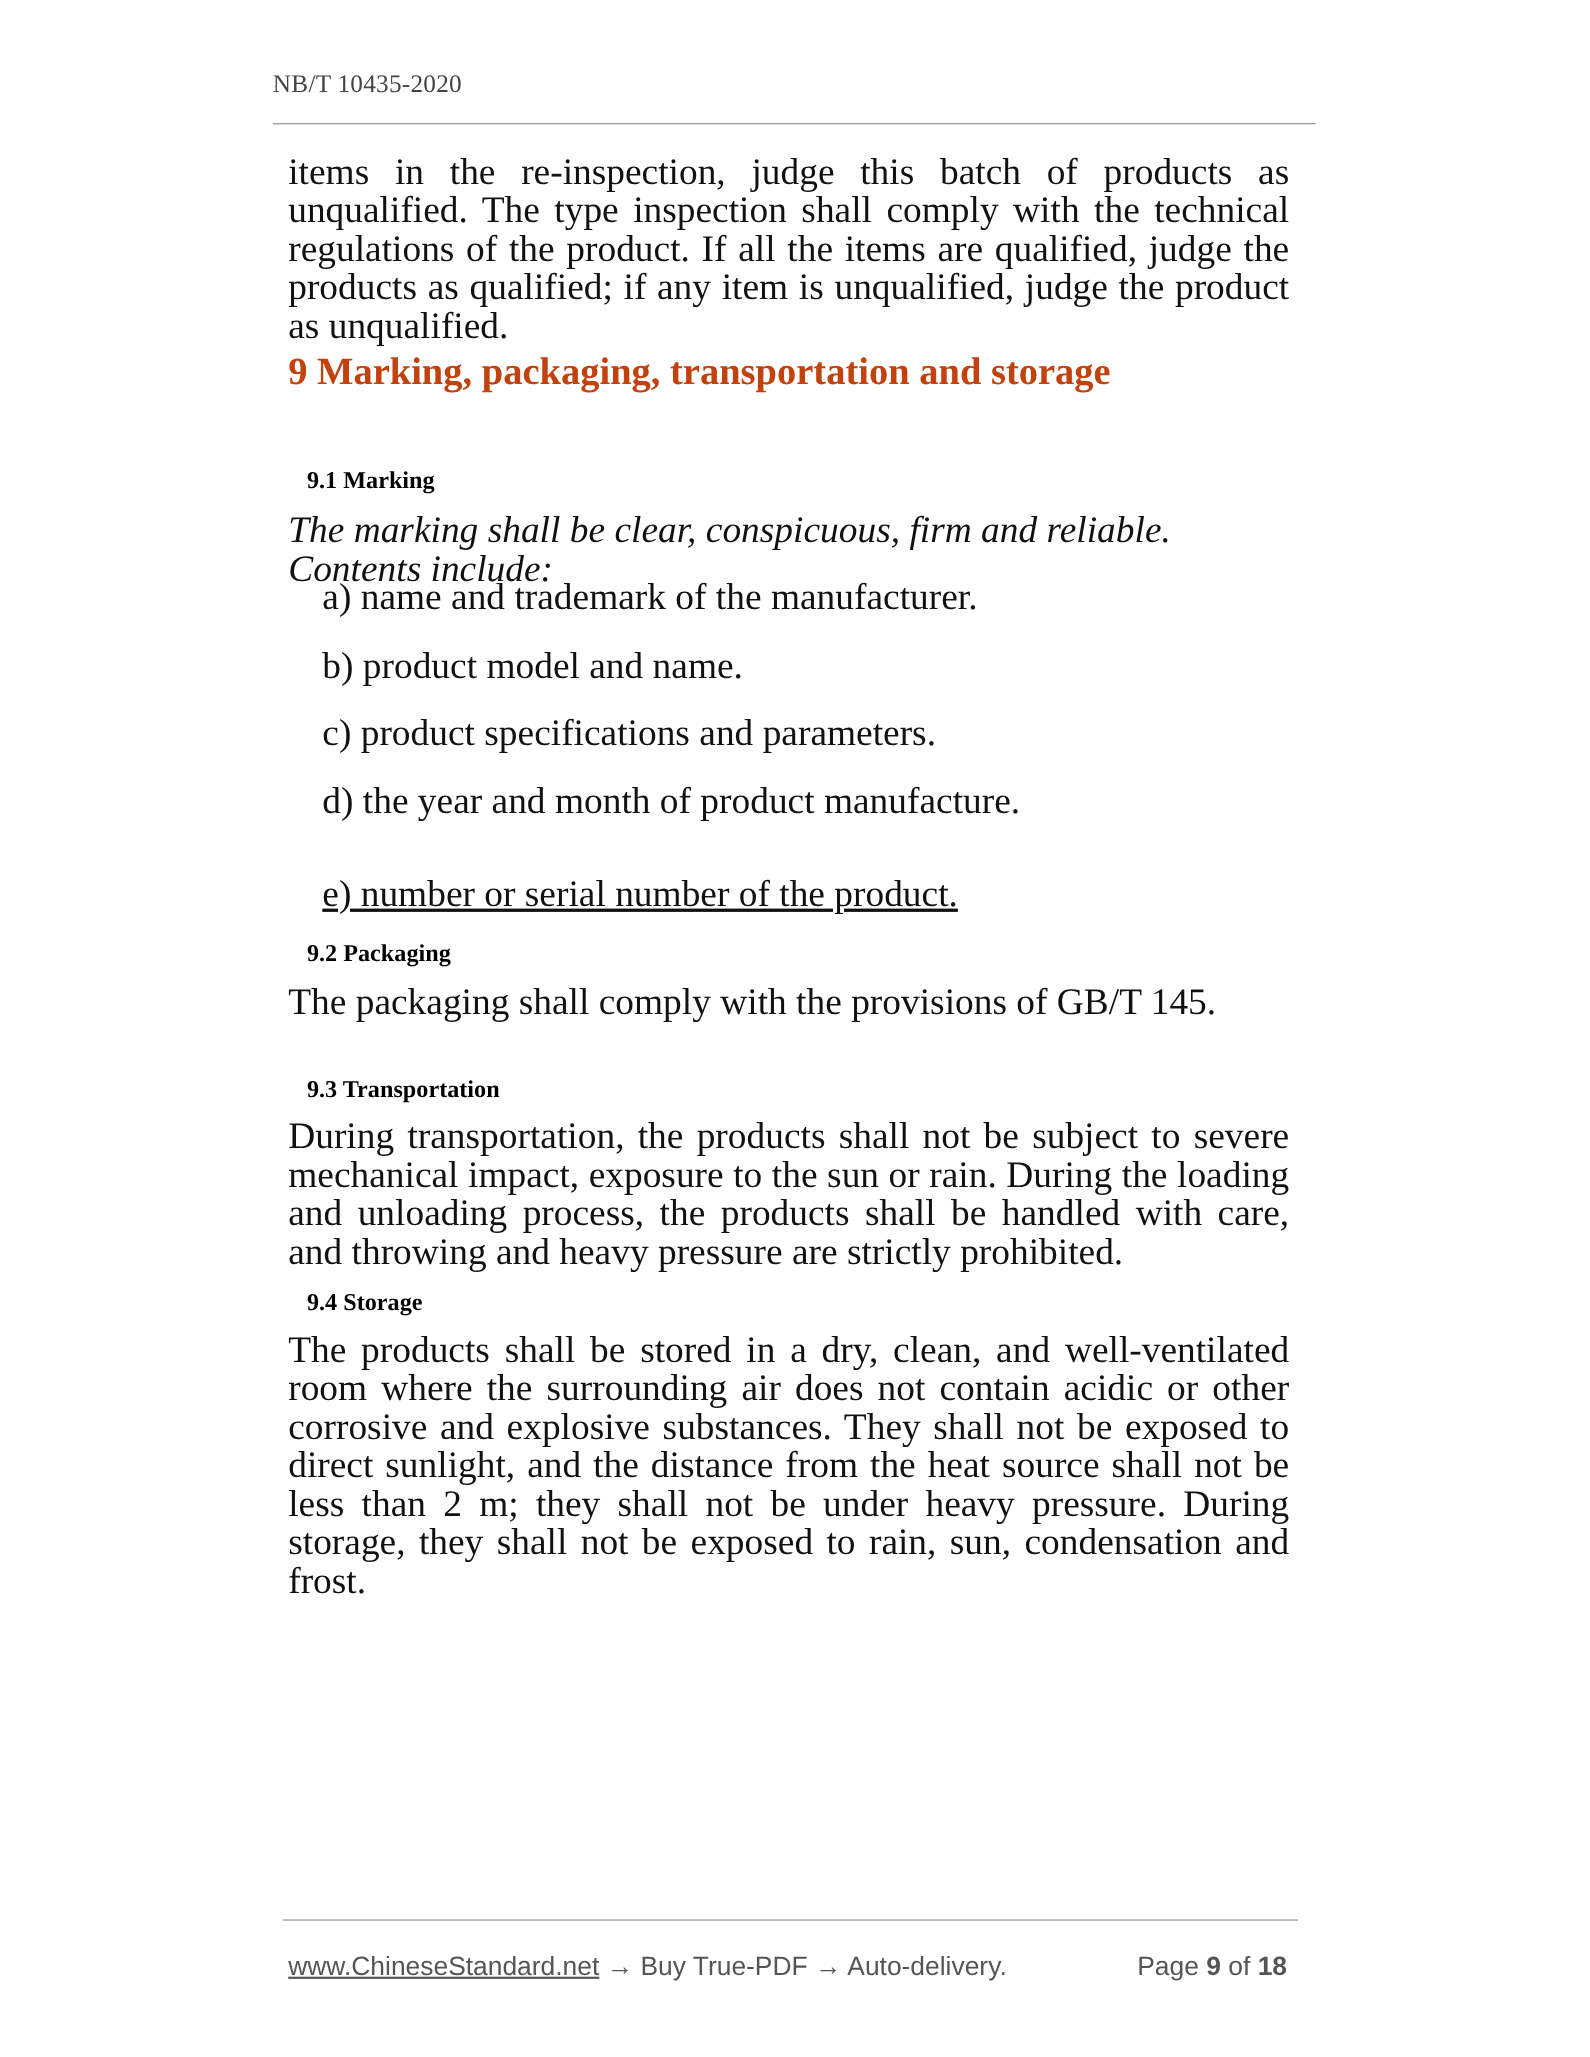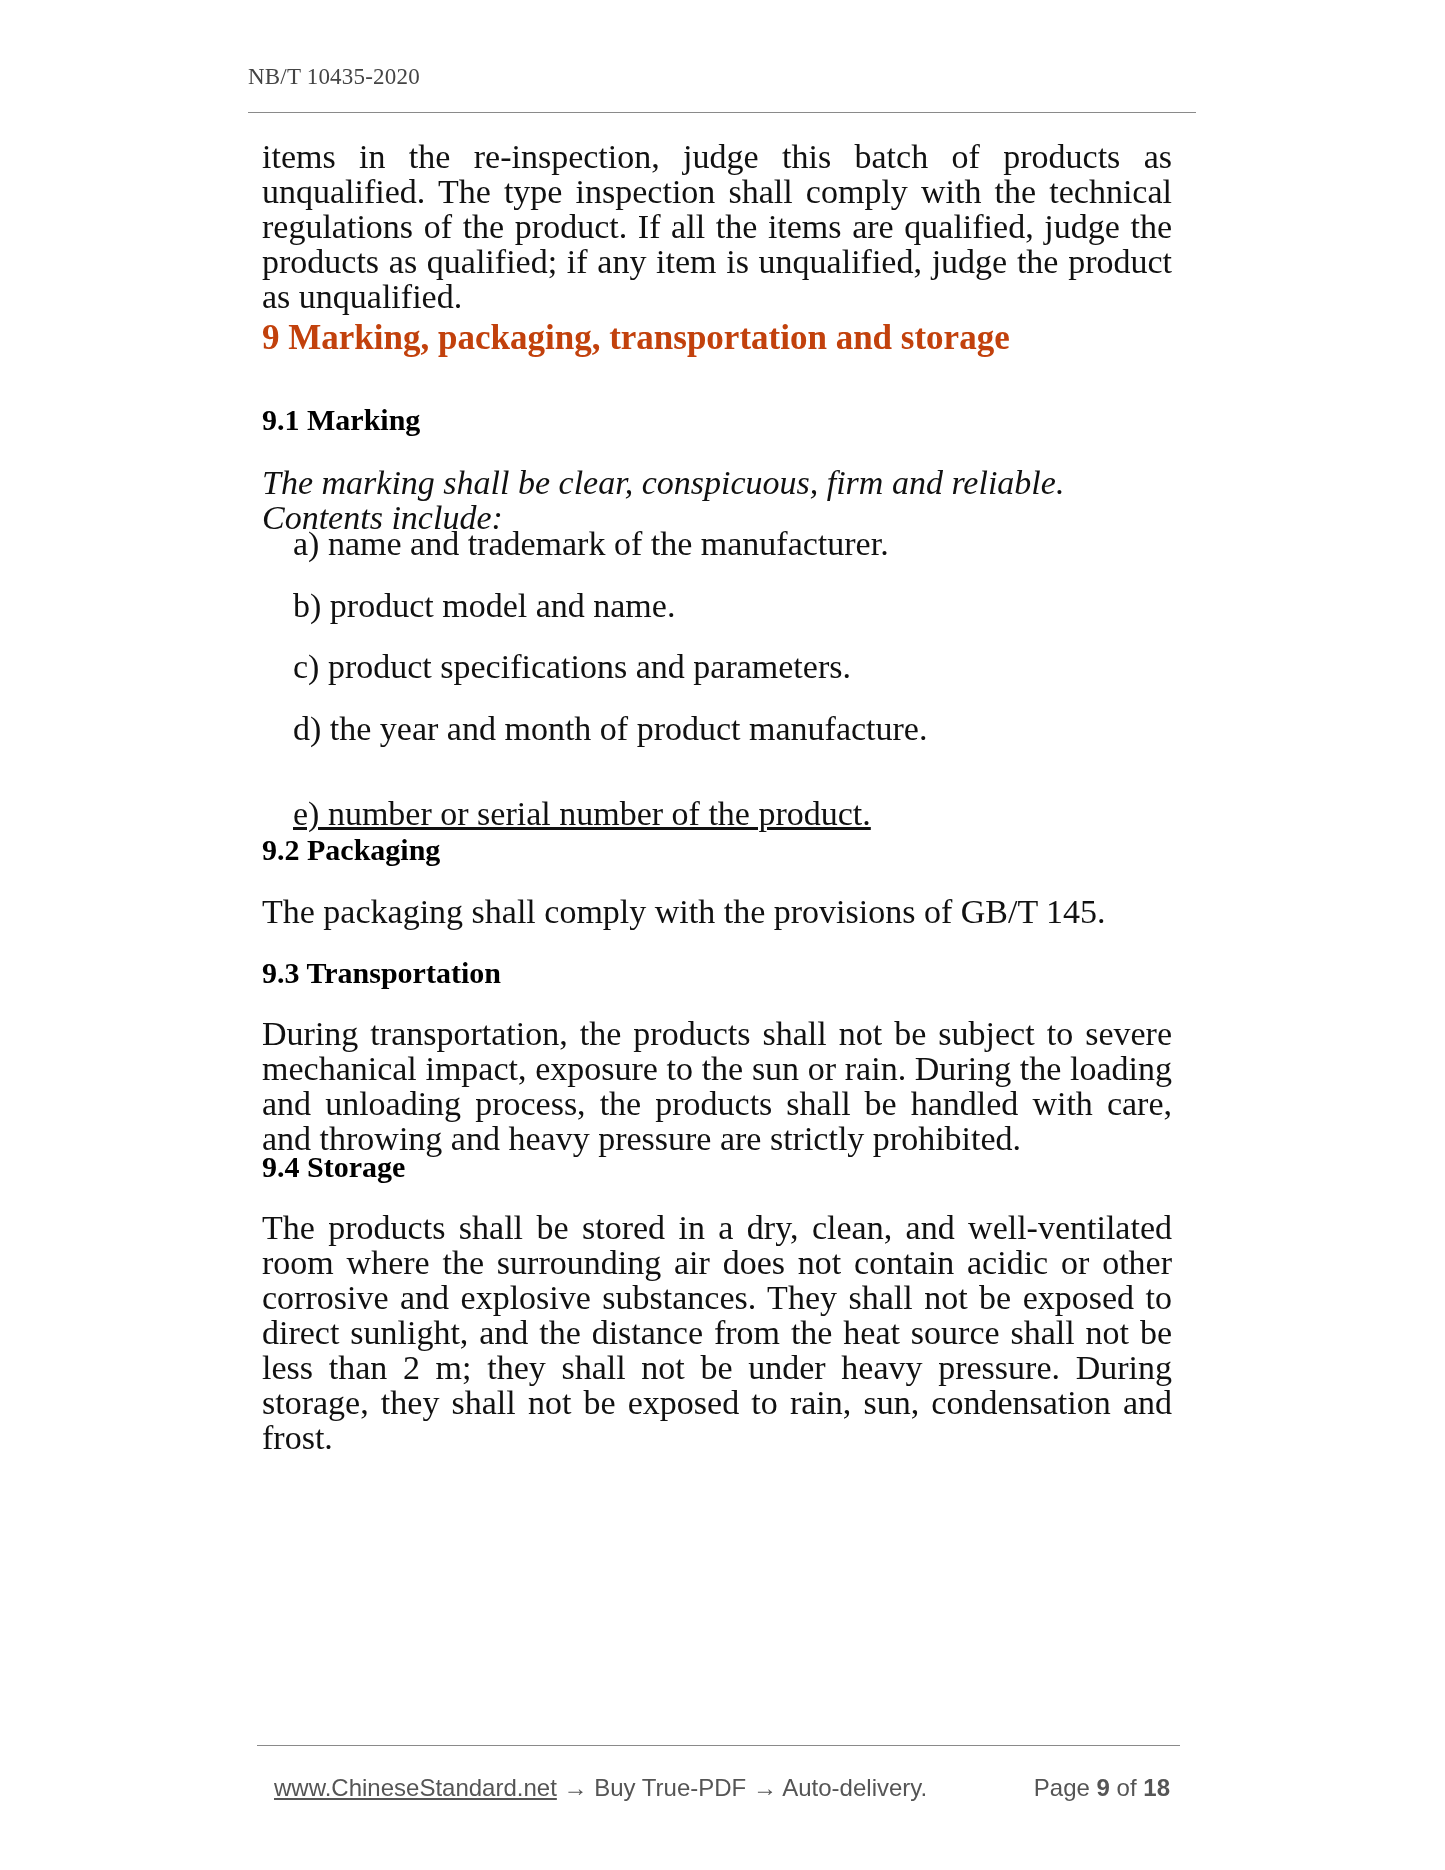--- a/index.html
+++ b/index.html
@@ -47,23 +47,23 @@
       top: 318px;
       font-size: 35px;
       font-weight: bold;
       margin: 0;
       line-height: 40px;
       color: #c2410c;
     }
     .h2 {
       position: absolute;
       left: 262px;
-      font-size: 30px;
+      font-size: 22px;
       font-weight: bold;
-      margin: 0;
+      margin: 17px;
       line-height: 32px;
       color: #000;
     }
     .abs {
       position: absolute;
       left: 262px;
       width: 910px;
     }
     .li {
       position: absolute;
@@ -82,21 +82,21 @@
       left: 262px;
       top: 1773px;
       width: 918px;
       font-family: "Liberation Sans", "DejaVu Sans", sans-serif;
       font-size: 24px;
       color: #555555;
       line-height: 30px;
     }
     .footer-left {
       position: absolute;
-      left: 12px;
+      left: 0;
       top: 0;
       white-space: nowrap;
     }
     .footer-link {
       color: #555555;
       text-decoration: underline;
     }
     .footer-right {
       position: absolute;
       right: 10px;

